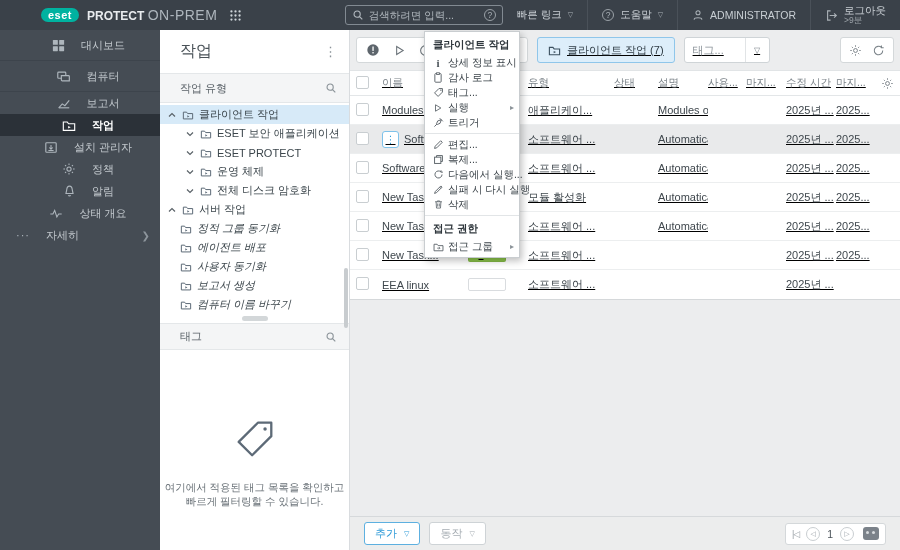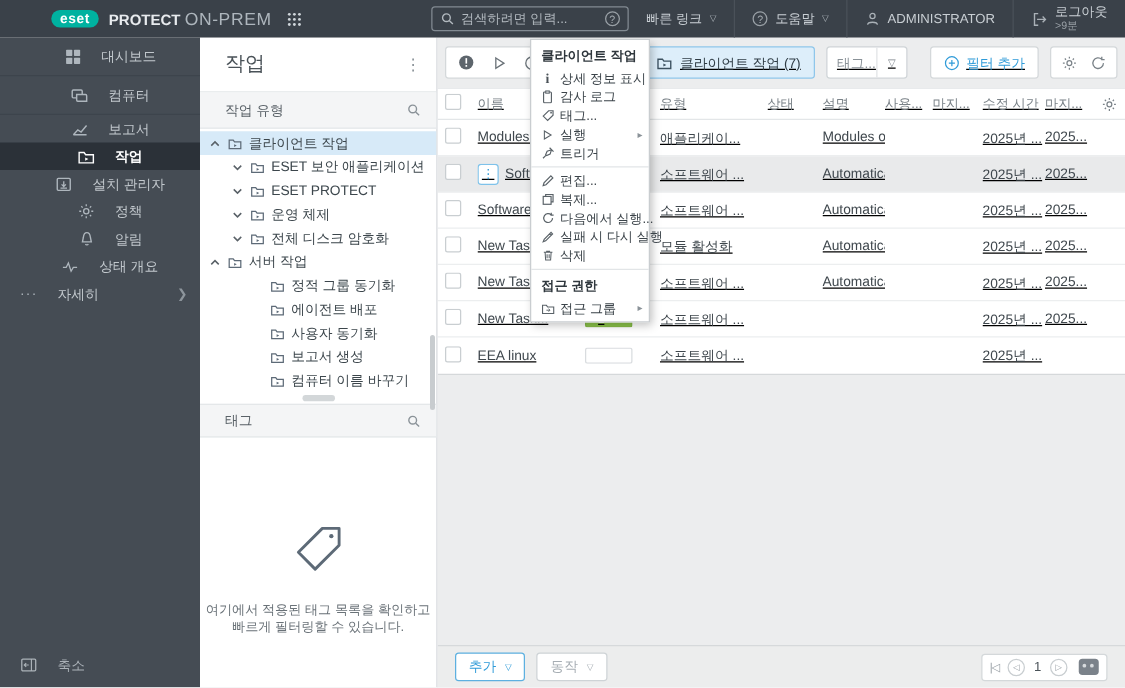--- a/index.html
+++ b/index.html
@@ -44,21 +44,21 @@
   .tp-dots { margin-left:auto; color:#8a9298; font-size:13px; cursor:pointer; }
   .tp-filter { height:29px; background:#f4f5f6; border-bottom:1px solid #e4e7e9; display:flex; align-items:center; padding:0 12px 0 20px; }
   .tp-filter-label { font-size:11px; color:#5a6268; }
   .tp-filter .mag { margin-left:auto; }
   .tree { padding-top:2px; }
   .tree-row { display:flex; align-items:center; height:19px; font-size:11px; color:#3c464c; cursor:pointer; gap:5px; }
   .tree-row.selected { background:#d7eaf8; }
   .tree-row .chev { width:9px; display:inline-flex; }
   .tree-row.lvl0 { padding-left:8px; }
   .tree-row.lvl1 { padding-left:26px; }
-  .tree-row.lvl1.nochev { padding-left:56px; }
+  .tree-row.lvl1.nochev { padding-left:20px;font-style:italic; }
   .resize-pill { width:26px; height:5px; background:#d3d7d9; border-radius:3px; margin:2px auto 0; }
   .tp-tags-header { height:27px; background:#f4f5f6; border-top:1px solid #e4e7e9; border-bottom:1px solid #e4e7e9; display:flex; align-items:center; padding:0 12px 0 20px; margin-top:2px; }
   .tp-tags-body { text-align:center; padding-top:66px; }
   .tags-empty-text { margin-top:14px; font-size:10.5px; color:#6a7278; line-height:14px; }
   .tree-scrollbar { position:absolute; right:1px; top:238px; width:4px; height:60px; background:#c8cccf; border-radius:2px; }
 
   
   .main { position:absolute; top:30px; left:350px; right:0; bottom:0;text-decoration:underline; }
   .toolbar { height:40px; display:flex; align-items:center; padding:0 6px; gap:9px; }
   .icon-group { display:flex; align-items:center; background:#fff; border:1px solid #d4d8da; border-radius:3px; height:26px; padding:0 9px; gap:13px; width:172px; }
@@ -259,29 +259,20 @@
             <path d="M1.5 7.5 H4.5 L6.5 3.5 L9 11 L11 7.5 H14.5" fill="none" stroke="#aeb6bd" stroke-width="1.2"></path>
           </svg>
         </span>
       <span class="nav-label">상태 개요</span>
     </div>
     <div class="nav-item">
       <span class="nav-icon" style="color:#aeb6bd;font-size:11px;letter-spacing:1px;">···</span>
       <span class="nav-label">자세히</span>
       <span class="nav-more-arrow">❯</span>
     </div>
-    <div class="sb-footer">
-      <span class="nav-icon">
-          <svg width="14" height="12" viewBox="0 0 16 14">
-            <rect x="1.5" y="1.5" width="13" height="11" rx="1" fill="none" stroke="#aab1b7" stroke-width="1.2"></rect>
-            <path d="M10.5 1.5 V12.5 M8 7 H4 M5.6 5.2 L3.8 7 L5.6 8.8" fill="none" stroke="#aab1b7" stroke-width="1.1"></path>
-          </svg>
-        </span>
-      <span class="nav-label">축소</span>
-    </div>
   </nav>
 
   <aside class="tree-panel">
     <div class="tp-header">
       <span class="tp-title">작업</span>
       <span class="tp-dots">⋮</span>
     </div>
     <div class="tp-filter">
       <span class="tp-filter-label">작업 유형</span>
       <span class="mag">
@@ -487,29 +478,20 @@
               <path d="M7 7.5 L10 9 L7 10.5 Z" fill="#3c5160"></path>
             </svg>
           </span>
         <span>클라이언트 작업 (7)</span>
       </div>
       <div class="tag-combo">
         <span class="tc-text">태그...</span>
         <span class="tc-arrow">▽</span>
       </div>
       <div class="tb-spacer"></div>
-      <div class="add-filter">
-        <span>
-            <svg width="13" height="13" viewBox="0 0 16 16">
-              <circle cx="8" cy="8" r="6.3" fill="none" stroke="#2f9bd8" stroke-width="1.2"></circle>
-              <path d="M8 5 V11 M5 8 H11" stroke="#2f9bd8" stroke-width="1.2"></path>
-            </svg>
-          </span>
-        <span>필터 추가</span>
-      </div>
       <div class="gear-group">
         <span>
             <svg width="13" height="13" viewBox="0 0 16 16">
               <circle cx="8" cy="8" r="2.4" fill="none" stroke="#7a8288" stroke-width="1.2"></circle>
               <path d="M8 1.6 V3.4 M8 12.6 V14.4 M1.6 8 H3.4 M12.6 8 H14.4 M3.5 3.5 L4.7 4.7 M11.3 11.3 L12.5 12.5 M12.5 3.5 L11.3 4.7 M4.7 11.3 L3.5 12.5" stroke="#7a8288" stroke-width="1.2"></path>
             </svg>
           </span>
         <span>
             <svg width="13" height="13" viewBox="0 0 16 16">
               <path d="M13.2 8 A5.2 5.2 0 1 1 11.6 4.3" fill="none" stroke="#7a8288" stroke-width="1.3"></path>

